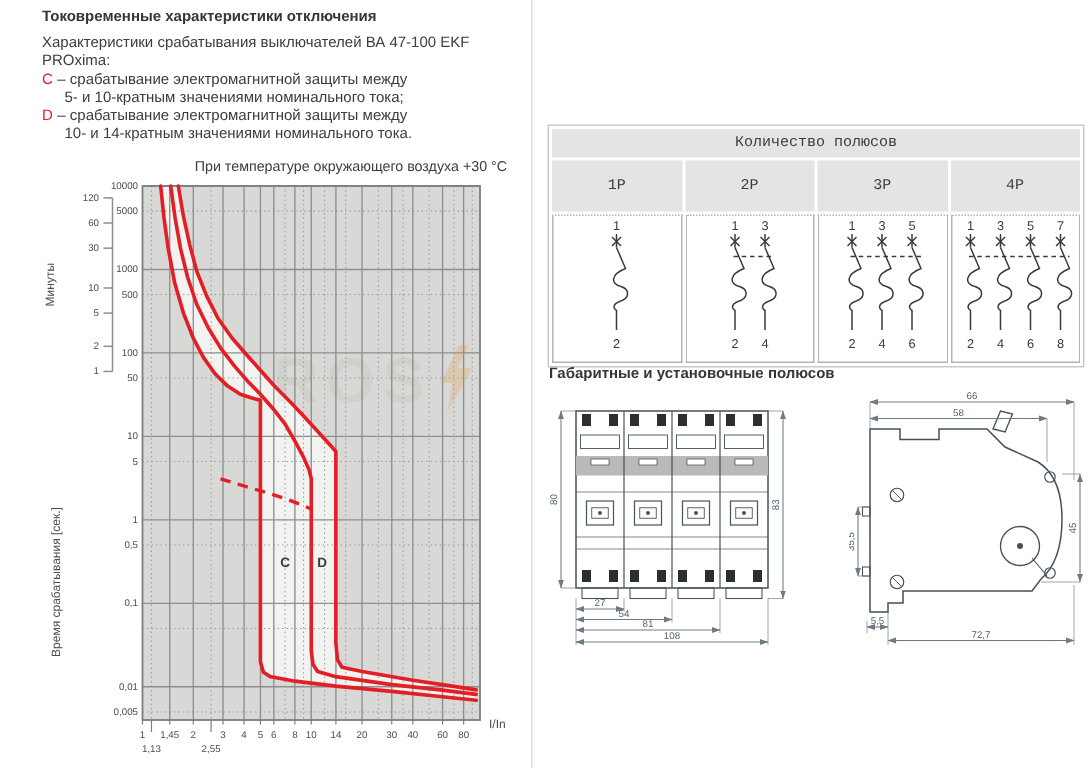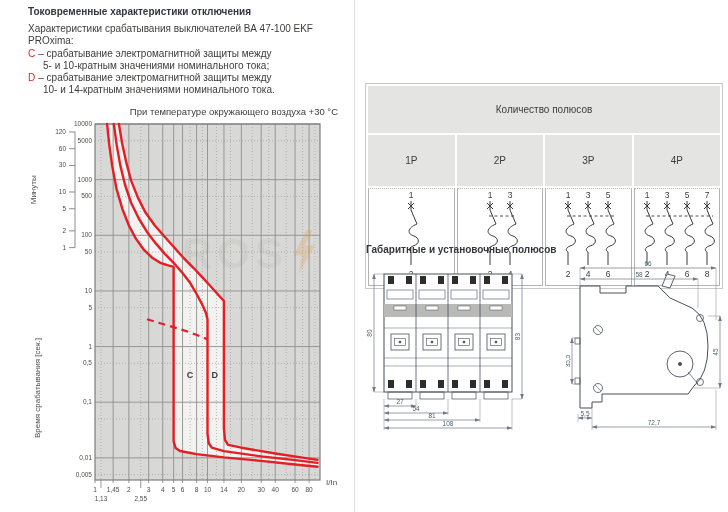--- a/index.html
+++ b/index.html
@@ -11,23 +11,23 @@
   .lt-sub{position:absolute;left:28px;top:23px;width:332px;font-size:10px;line-height:12px;}
   .legend{position:absolute;left:28px;top:48px;width:332px;font-size:10px;line-height:12px;}
   .legend-item{margin-bottom:0;}
   .lk{color:#e31e24;margin-right:3px;}
   .li2{padding-left:15px;}
   .chart-caption{position:absolute;left:28px;top:106px;width:310px;text-align:right;font-size:9.5px;color:#3c3c3b;}
   .chart-wrap{position:absolute;left:24px;top:116px;}
   .rt-schemes-title{position:absolute;left:366px;top:64px;}
   .scheme-table{position:absolute;left:366px;top:84px;width:356px;border-collapse:separate;border-spacing:2px;
       background:#fff;outline:1px solid #c9c9c7;}
-  .scheme-table th{background:#e4e4e2;font-weight:normal;font-size:10px;color:#3c3c3b;padding:14px;}
+  .scheme-table th{background:#e4e4e2;font-weight:normal;font-size:10px;color:#3c3c3b;padding:0;font-family:Liberation Mono, monospace;}
   .scheme-table thead tr:first-child th{height:19px;}
-  .scheme-table thead tr:last-child th{height:23px;width:86px;margin-top:16px;}
+  .scheme-table thead tr:last-child th{height:34px;width:86px;margin-top:16px;}
   .scheme-table td{background:#fff;border:1px solid #b4b4b2;border-top-style:dotted;height:94px;
       text-align:center;vertical-align:middle;padding:0;}
   .rt-dims-title{position:absolute;left:366px;top:244px;}
   .front-wrap{position:absolute;left:364px;top:260px;}
   .side-wrap{position:absolute;left:566px;top:260px;}
   .watermark{position:absolute;left:182px;top:230px;width:380px;height:60px;display:flex;align-items:flex-start;
       font-weight:bold;font-size:42px;letter-spacing:5px;color:rgba(120,110,100,0.08);pointer-events:none;z-index:5;}
   .watermark svg{margin:0 4px;}
 </style>
 </head>

